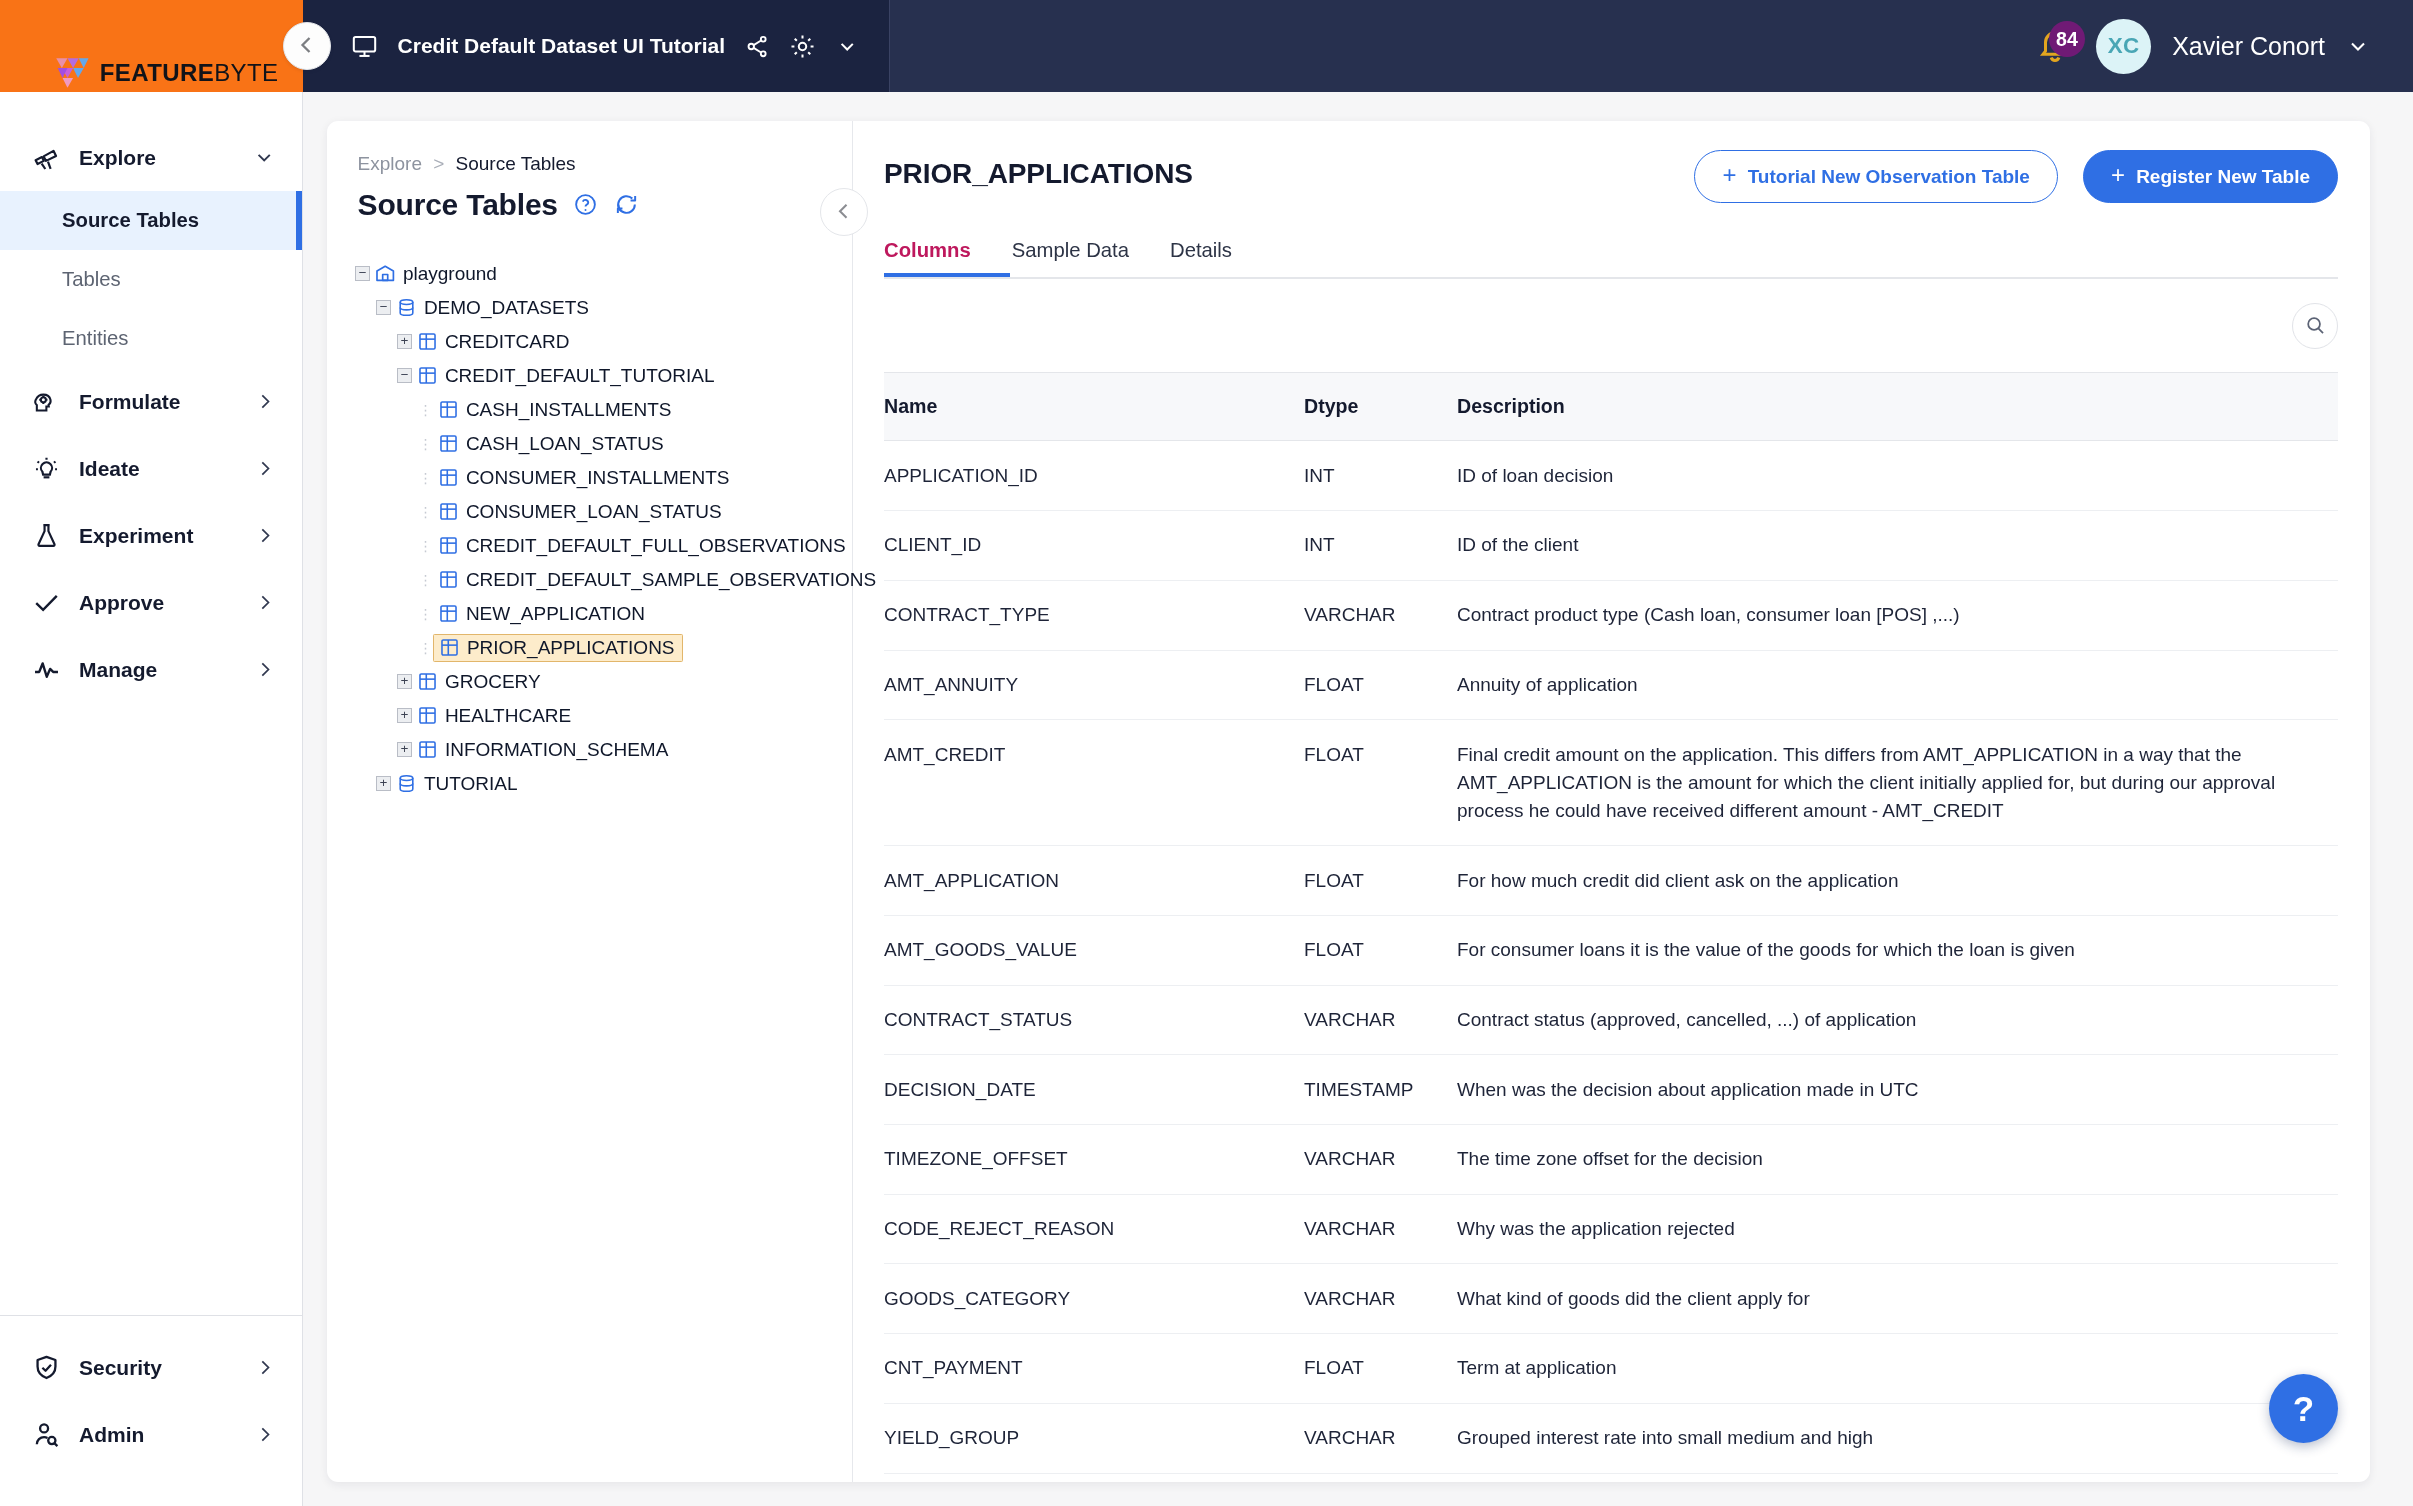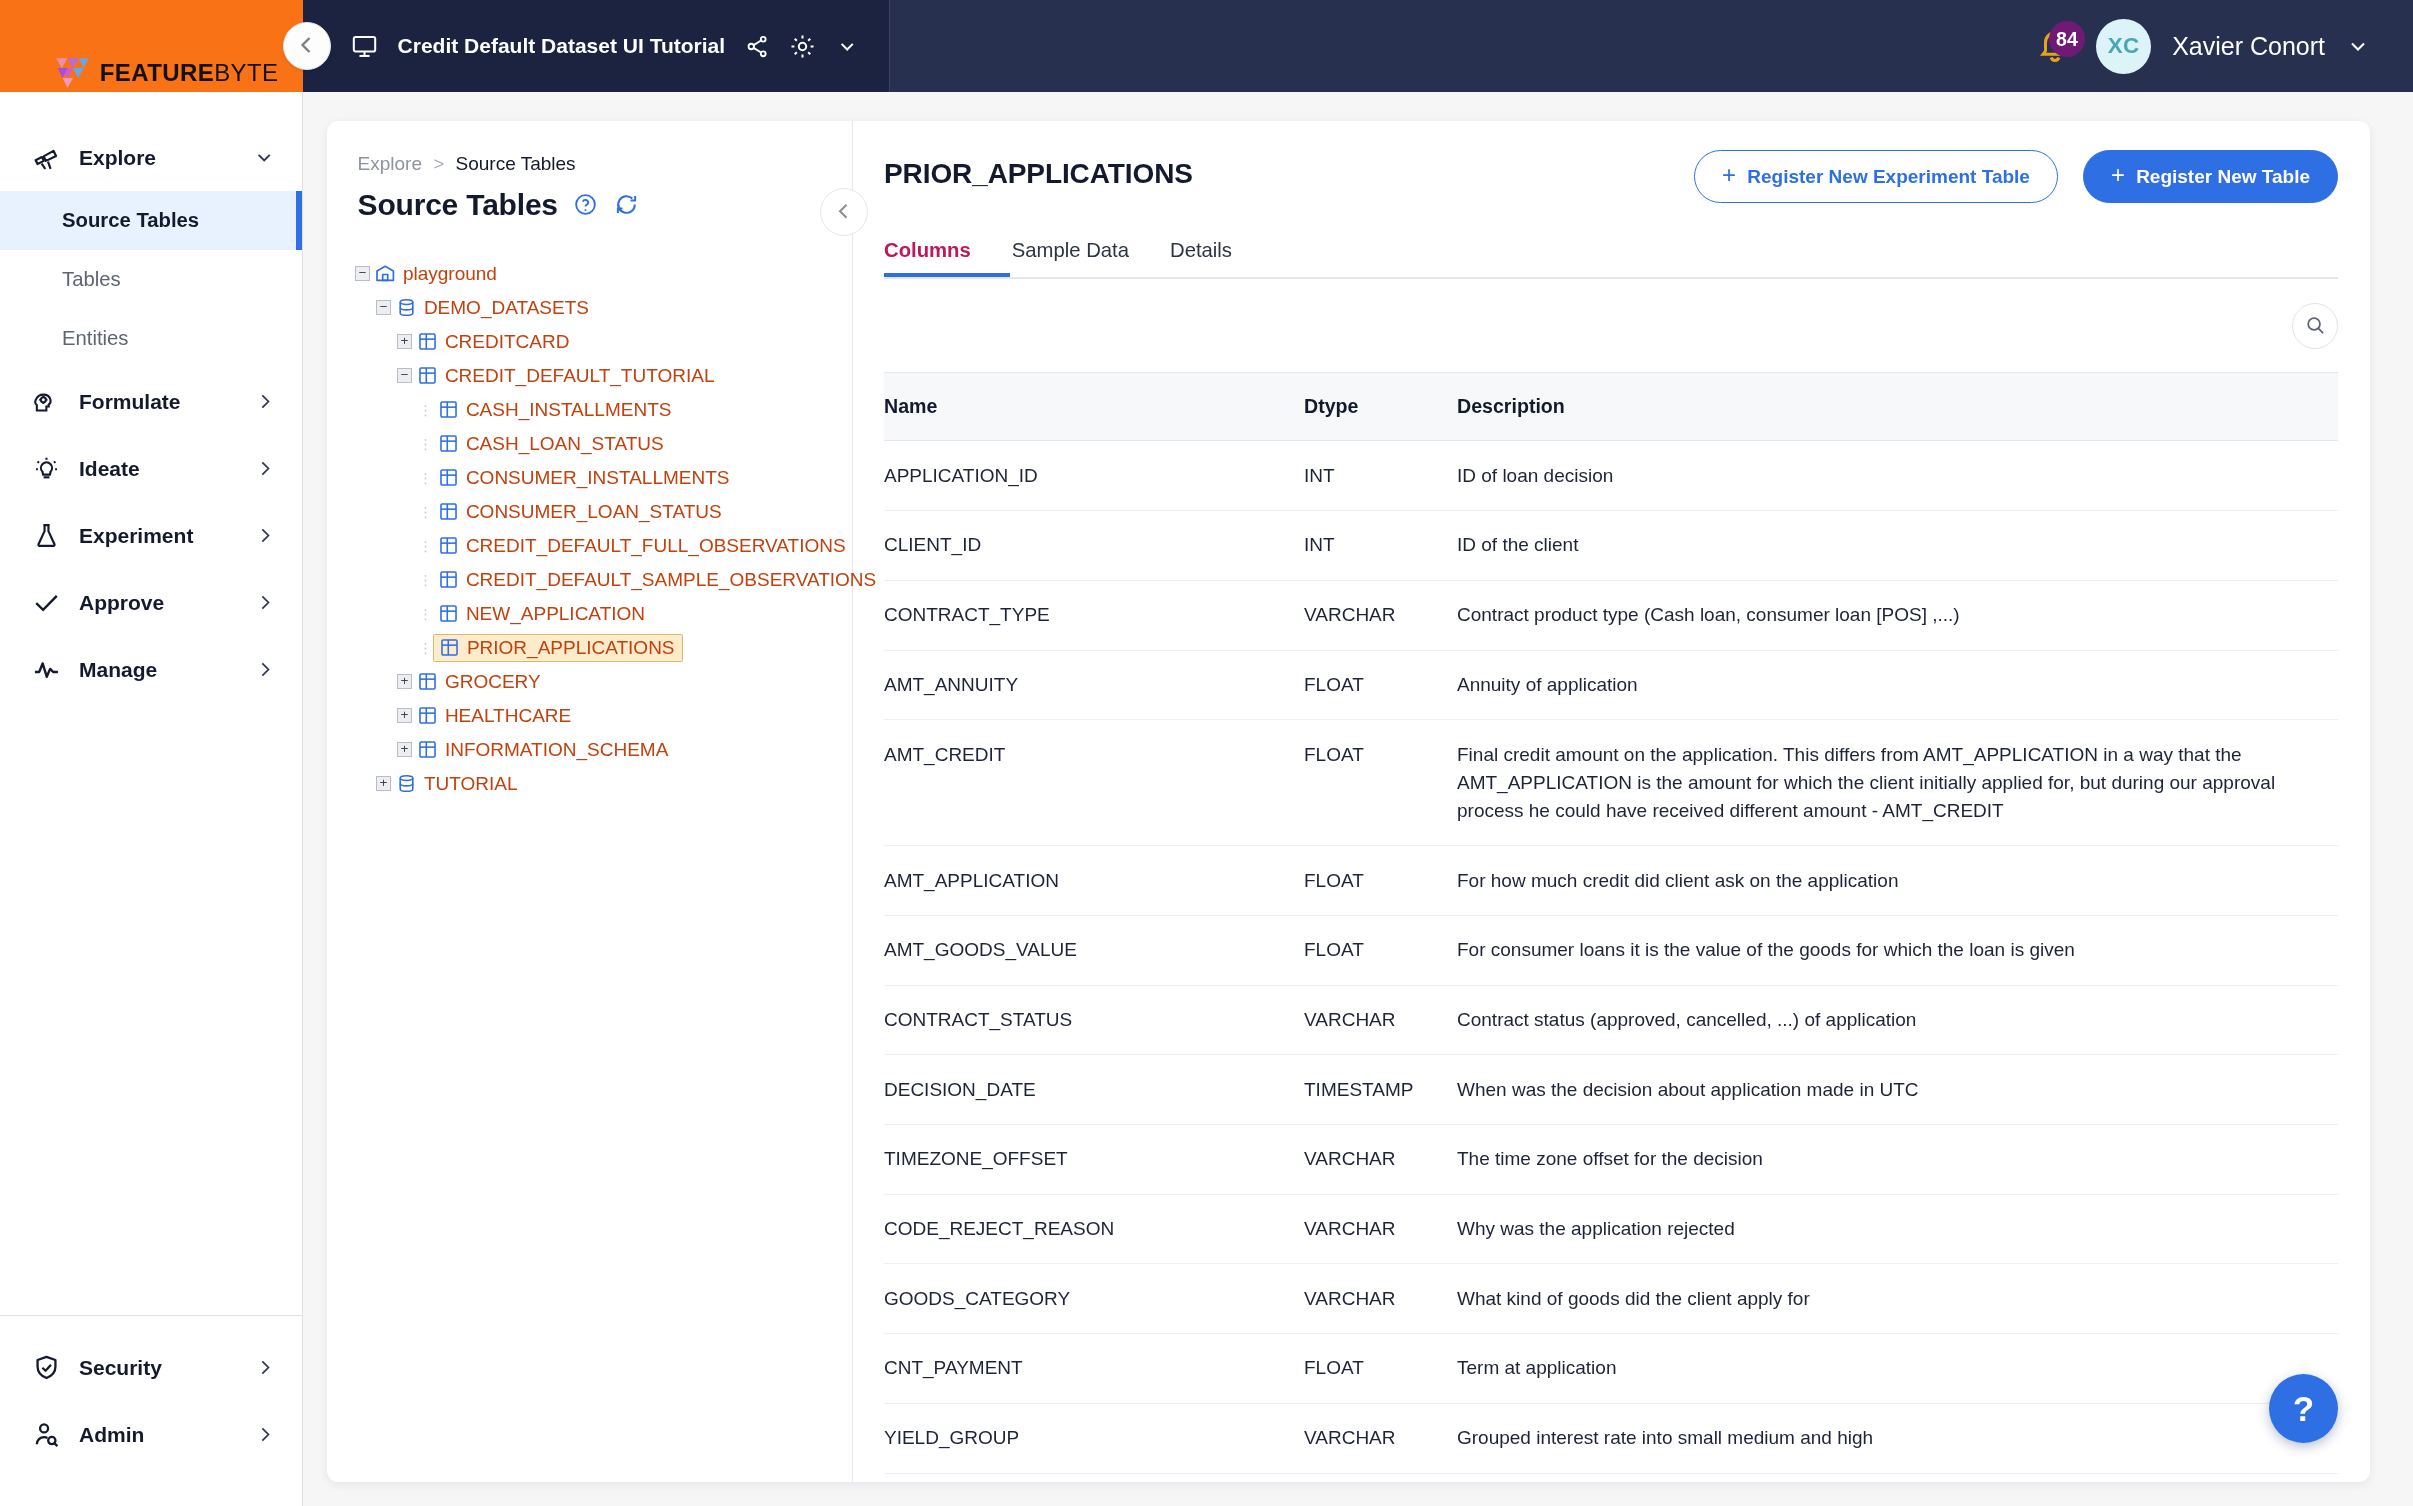--- a/index.html
+++ b/index.html
@@ -105,21 +105,21 @@
   .tree { margin-top: 35px; font-size: 19px; color: #1b2038; }
   .tnode { display: flex; align-items: center; height: 34px; white-space: nowrap; }
   .tw { width: 21px; flex: none; display: flex; align-items: center; justify-content: center; }
   .pm {
     width: 15.4px; height: 15.4px; border: 0.7px solid #b9bdc6; background: #eceef1;
     display: flex; align-items: center; justify-content: center;
     font-size: 13.3px; line-height: 1; color: #3b4152; font-family: "Liberation Mono", monospace;
   }
   .dotline { width: 21px; flex:none; display:flex; align-items:center; justify-content:center; color:#c6cad2; font-size: 14px; }
   .ticon { width: 25px; flex: none; display: flex; align-items: center; justify-content: center; margin-right: 4.9px; color: #2f6fe4; }
-  .tlabel { color: #c2410c; }
+  .tlabel { color: #0f172a; }
   .tnode.sel .tlabel, .tnode.sel { }
   .selbox {
     background: #fdeccb; border: 0.7px solid #e2b66b; padding: 2.1px 7px 2.1px 2.8px;
     display: flex; align-items: center; border-radius: 1.4px; margin-left: -2.8px;
   }
 
   
   .detail-pane { flex: 1; height: 100%; position: relative; padding: 0 32px 0 31px; }
   .detail-head { display: flex; align-items: flex-start; padding-top: 29px; }
   .tbl-title { font-size: 28px; font-weight: 700; color: #141a2e; letter-spacing: -0.1px; padding-top: 8.4px; }
@@ -653,21 +653,21 @@
         </div>
     </div>
 
     <div class="detail-pane">
 
       <div class="detail-head">
         <span class="tbl-title">PRIOR_APPLICATIONS</span>
         <div class="head-actions">
           <div class="btn btn-outline">
             <span class="plus">+</span>
-            <span>Register New Experiment Table</span>
+            <span>Tutorial New Observation Table</span>
           </div>
           <div class="btn btn-solid">
             <span class="plus">+</span>
             <span>Register New Table</span>
           </div>
         </div>
       </div>
 
       <div class="tabs">
         <div class="tab active"><span>Columns</span></div>

